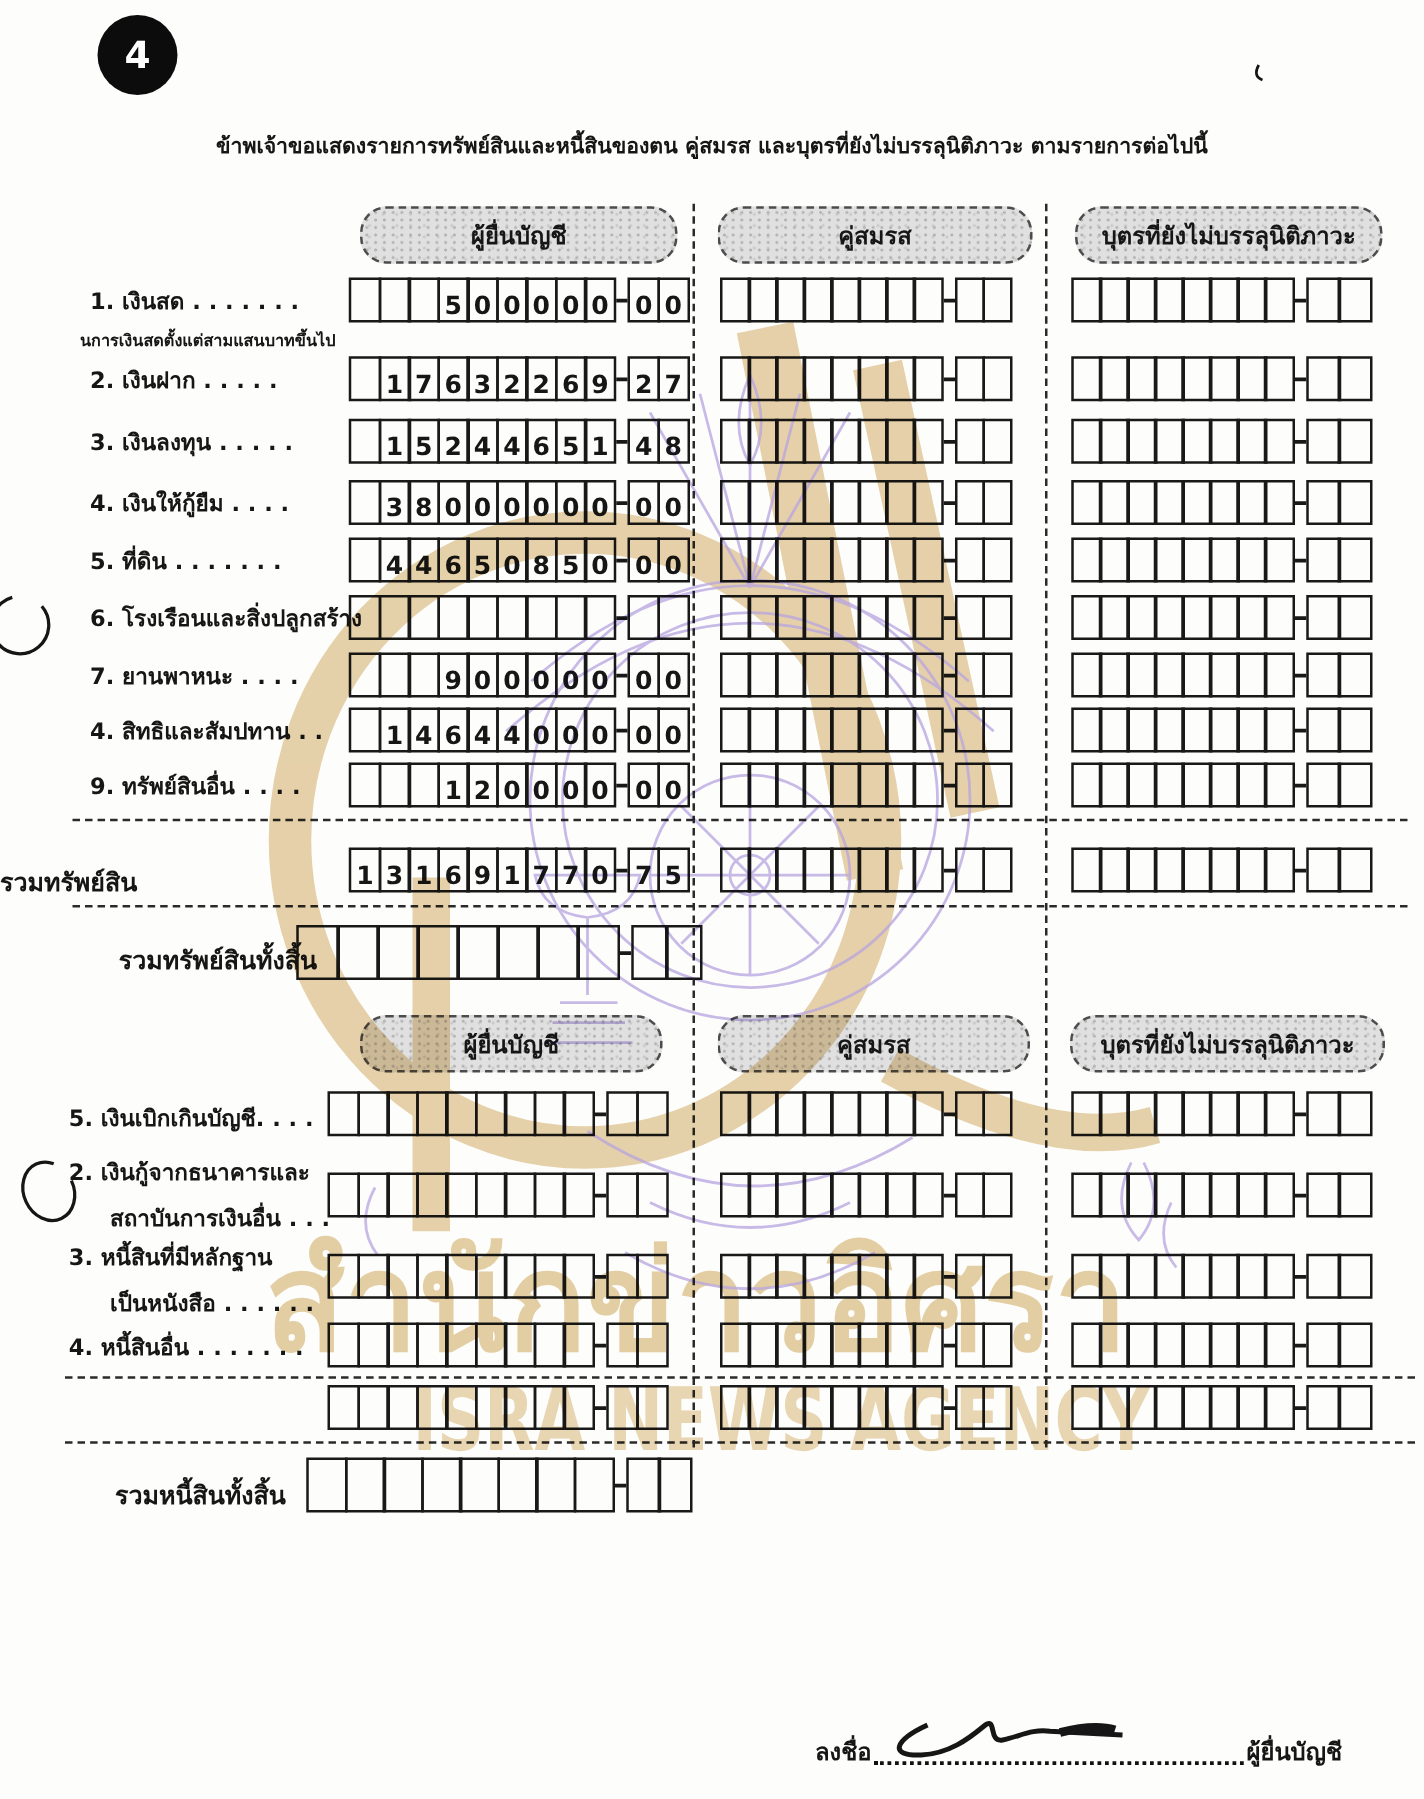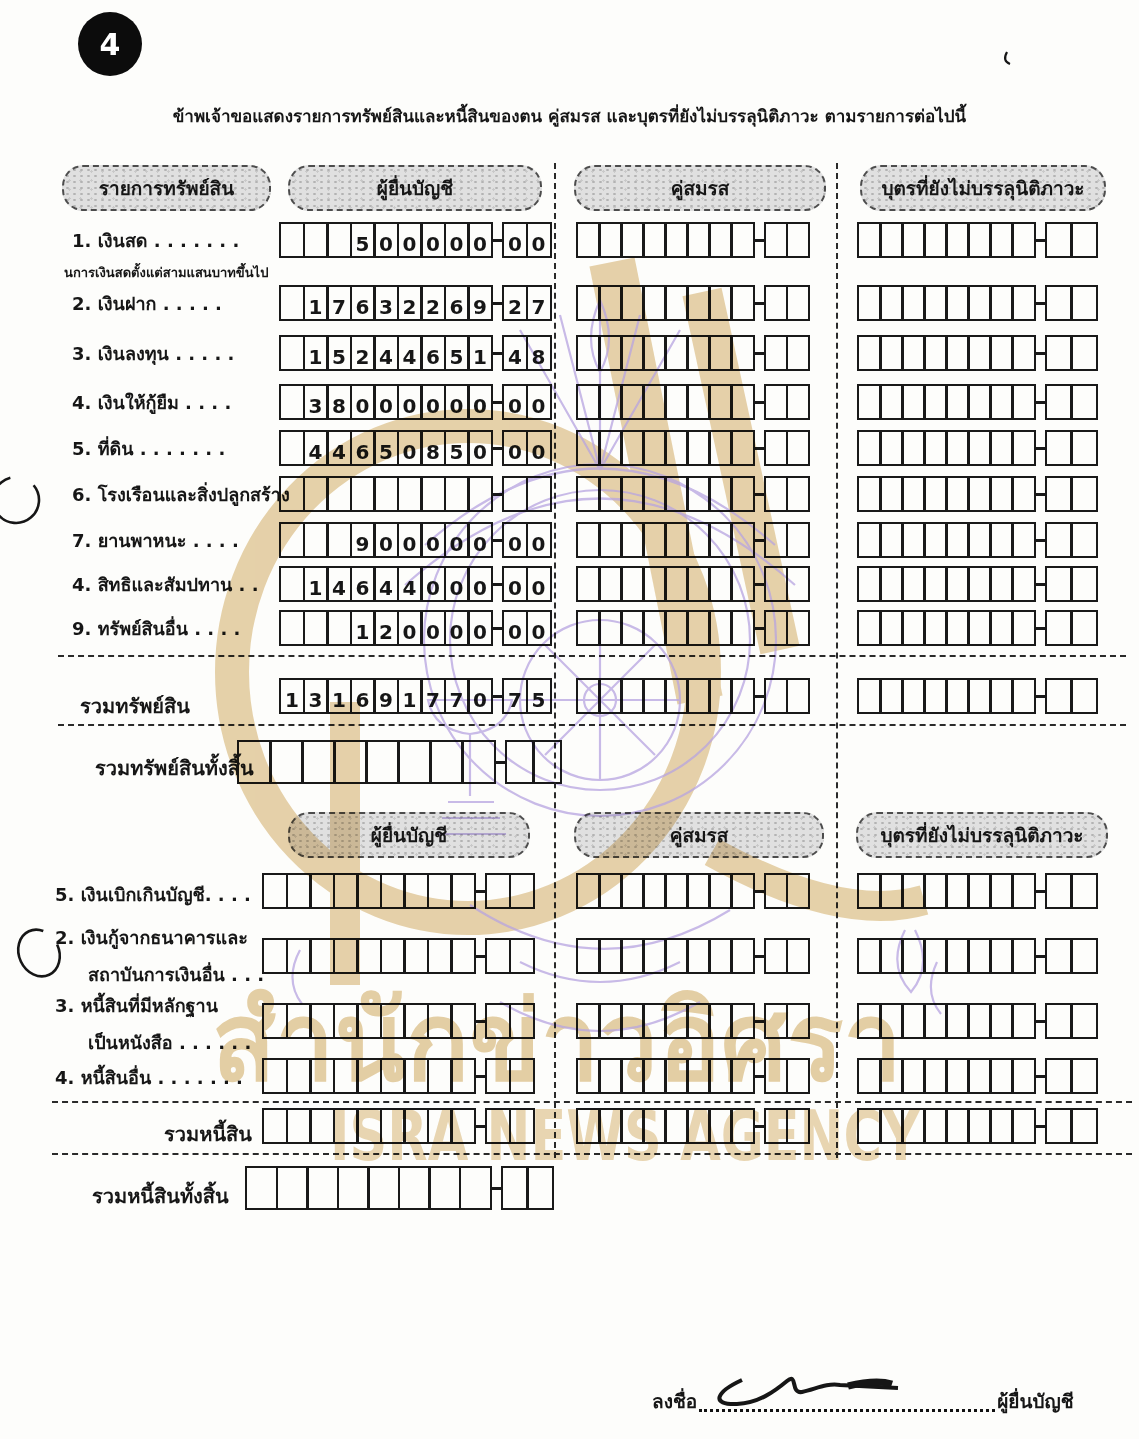--- a/index.html
+++ b/index.html
@@ -89,21 +89,20 @@
     </g>
 
     <g stroke="#161616" fill="none">
       <circle cx="16" cy="500" r="23" stroke-width="2.6" stroke-dasharray="118 26" transform="rotate(-40 16 500)"></circle>
       <ellipse cx="39" cy="953" rx="20" ry="24" stroke-width="2.6" stroke-dasharray="118 22" transform="rotate(-25 39 953)"></ellipse>
       <path d="M742,1380 c-26,12 -32,25 -5,24 c22,-1 38,-13 50,-23 c11,-9 3,13 15,11 c14,-3 24,-9 38,-7 l58,3" stroke-width="4"></path>
       <path d="M848,1386 q28,-7 44,-2" stroke-width="7"></path>
       <path d="M1007,52 q-5,9 3,12" stroke-width="2.2"></path>
     </g>
   </svg>
-<div class="pill" style="left: 62px; width: 205px; top: 165px;">รายการทรัพย์สิน</div>
     <div class="pill" style="left: 288px; width: 250px; top: 165px;">ผู้ยื่นบัญชี</div>
     <div class="pill" style="left: 574px; width: 248px; top: 165px;">คู่สมรส</div>
     <div class="pill" style="left: 860px; width: 242px; top: 165px;">บุตรที่ยังไม่บรรลุนิติภาวะ</div>
     <div class="pill" style="left: 288px; width: 238px; top: 812px;">ผู้ยื่นบัญชี</div>
     <div class="pill" style="left: 574px; width: 246px; top: 812px;">คู่สมรส</div>
     <div class="pill" style="left: 856px; width: 248px; top: 812px;">บุตรที่ยังไม่บรรลุนิติภาวะ</div>
     <div class="rlabel" style="left: 72px; top: 226px;">1. เงินสด  .  .  .  .  .  .  .</div>
     <div class="note" style="left: 64px; top: 262px;">นการเงินสดตั้งแต่สามแสนบาทขึ้นไป</div>
     <div class="boxgroup" style="left: 279px; top: 222px;">
       <div class="cells">
@@ -574,21 +573,21 @@
         <div class="cell" style="width: 24.5px; height: 36px;"></div>
         <div class="cell" style="width: 24.5px; height: 36px;"></div>
         <div class="cell" style="width: 24.5px; height: 36px;"></div>
       </div>
       <div class="conn"></div>
       <div class="cells">
         <div class="cell" style="width: 28px; height: 36px;"></div>
         <div class="cell" style="width: 28px; height: 36px;"></div>
       </div>
     </div>
-    <div class="totlabel" style="left: 0px; width: 270px; text-align: center; top: 690px; font-family: Liberation Serif, serif;">รวมทรัพย์สิน</div>
+    <div class="totlabel" style="left: 0px; width: 270px; text-align: left; top: 690px; font-family: Liberation Serif, serif;">รวมทรัพย์สิน</div>
     <div class="boxgroup" style="left: 279px; top: 678px;">
       <div class="cells">
         <div class="cell" style="width: 26px; height: 36px;">1</div>
         <div class="cell" style="width: 26px; height: 36px;">3</div>
         <div class="cell" style="width: 26px; height: 36px;">1</div>
         <div class="cell" style="width: 26px; height: 36px;">6</div>
         <div class="cell" style="width: 26px; height: 36px;">9</div>
         <div class="cell" style="width: 26px; height: 36px;">1</div>
         <div class="cell" style="width: 26px; height: 36px;">7</div>
         <div class="cell" style="width: 26px; height: 36px;">7</div>
@@ -859,21 +858,20 @@
         <div class="cell" style="width: 24.5px; height: 36px;"></div>
         <div class="cell" style="width: 24.5px; height: 36px;"></div>
         <div class="cell" style="width: 24.5px; height: 36px;"></div>
       </div>
       <div class="conn"></div>
       <div class="cells">
         <div class="cell" style="width: 28px; height: 36px;"></div>
         <div class="cell" style="width: 28px; height: 36px;"></div>
       </div>
     </div>
-    <div class="totlabel" style="left: 0px; width: 252px; text-align: right; top: 1118px;">รวมหนี้สิน</div>
     <div class="boxgroup" style="left: 262px; top: 1108px;">
       <div class="cells">
         <div class="cell" style="width: 26px; height: 36px;"></div>
         <div class="cell" style="width: 26px; height: 36px;"></div>
         <div class="cell" style="width: 26px; height: 36px;"></div>
         <div class="cell" style="width: 26px; height: 36px;"></div>
         <div class="cell" style="width: 26px; height: 36px;"></div>
         <div class="cell" style="width: 26px; height: 36px;"></div>
         <div class="cell" style="width: 26px; height: 36px;"></div>
         <div class="cell" style="width: 26px; height: 36px;"></div>

